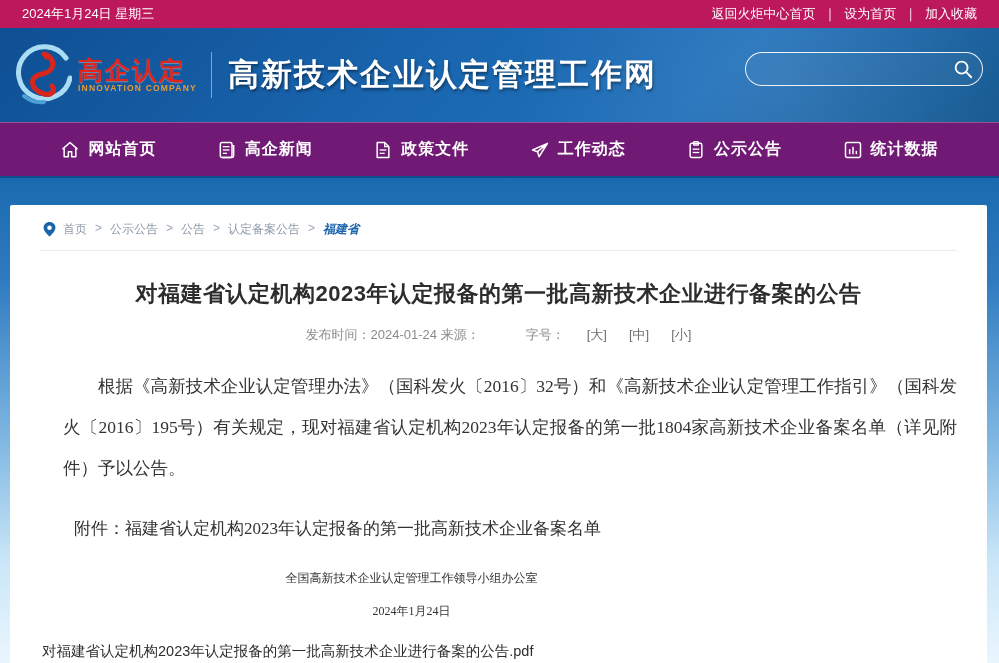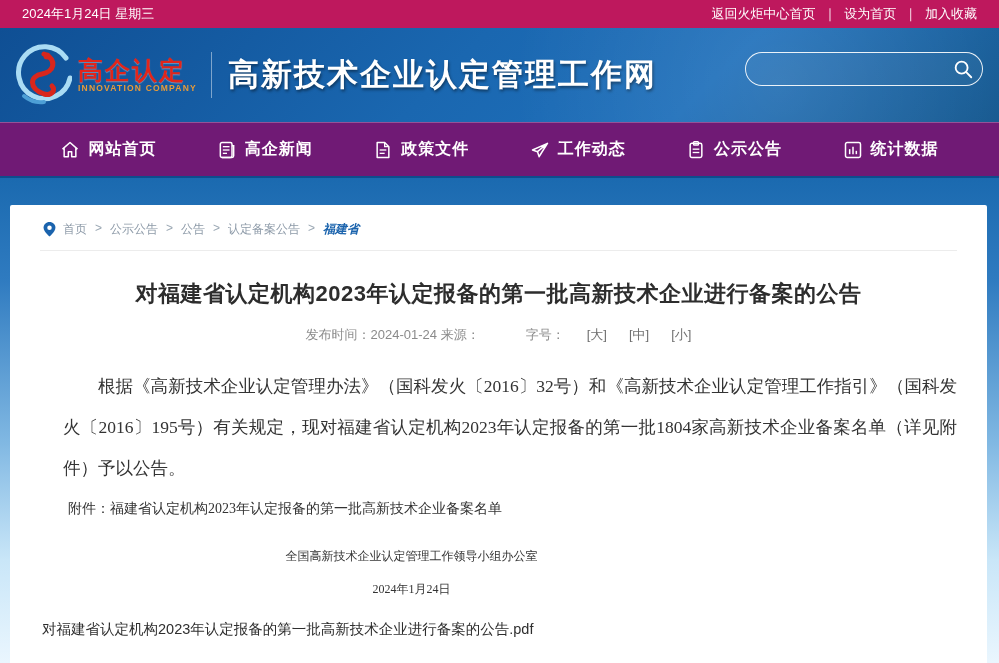--- a/index.html
+++ b/index.html
@@ -82,22 +82,22 @@
   }
   .meta .fs { display:inline-flex; gap:22px; }
   .meta .fs span { cursor:pointer; color:#6f6f6f; }
 
   .body-text {
     font-family:"Liberation Serif", serif; font-size:17.5px; color:#333;
     line-height:2.35; text-align:justify; margin-top:22px;margin-left:23px;
   }
   .body-text p { text-indent:2em; }
   .attachment-line {
-    font-family:"Liberation Serif", serif; font-size:14px; color:#333;
-    text-indent:2em; margin-top:11px; cursor:pointer;
+    font-family:"Liberation Serif", serif; font-size:17px; color:#333;
+    text-indent:2em; margin-top:28px; cursor:pointer;
   }
   .sign-block {
     width:81%; text-align:center; margin-top:30px;
     font-family:"Liberation Serif", serif; font-size:12px; color:#333;
   }
   .sign-block .sign-date { margin-top:16px; }
   .pdf-link {
     margin-top:22px; font-size:14.5px; color:#2e2e2e; cursor:pointer; padding-left:2px;
   }
 </style>

